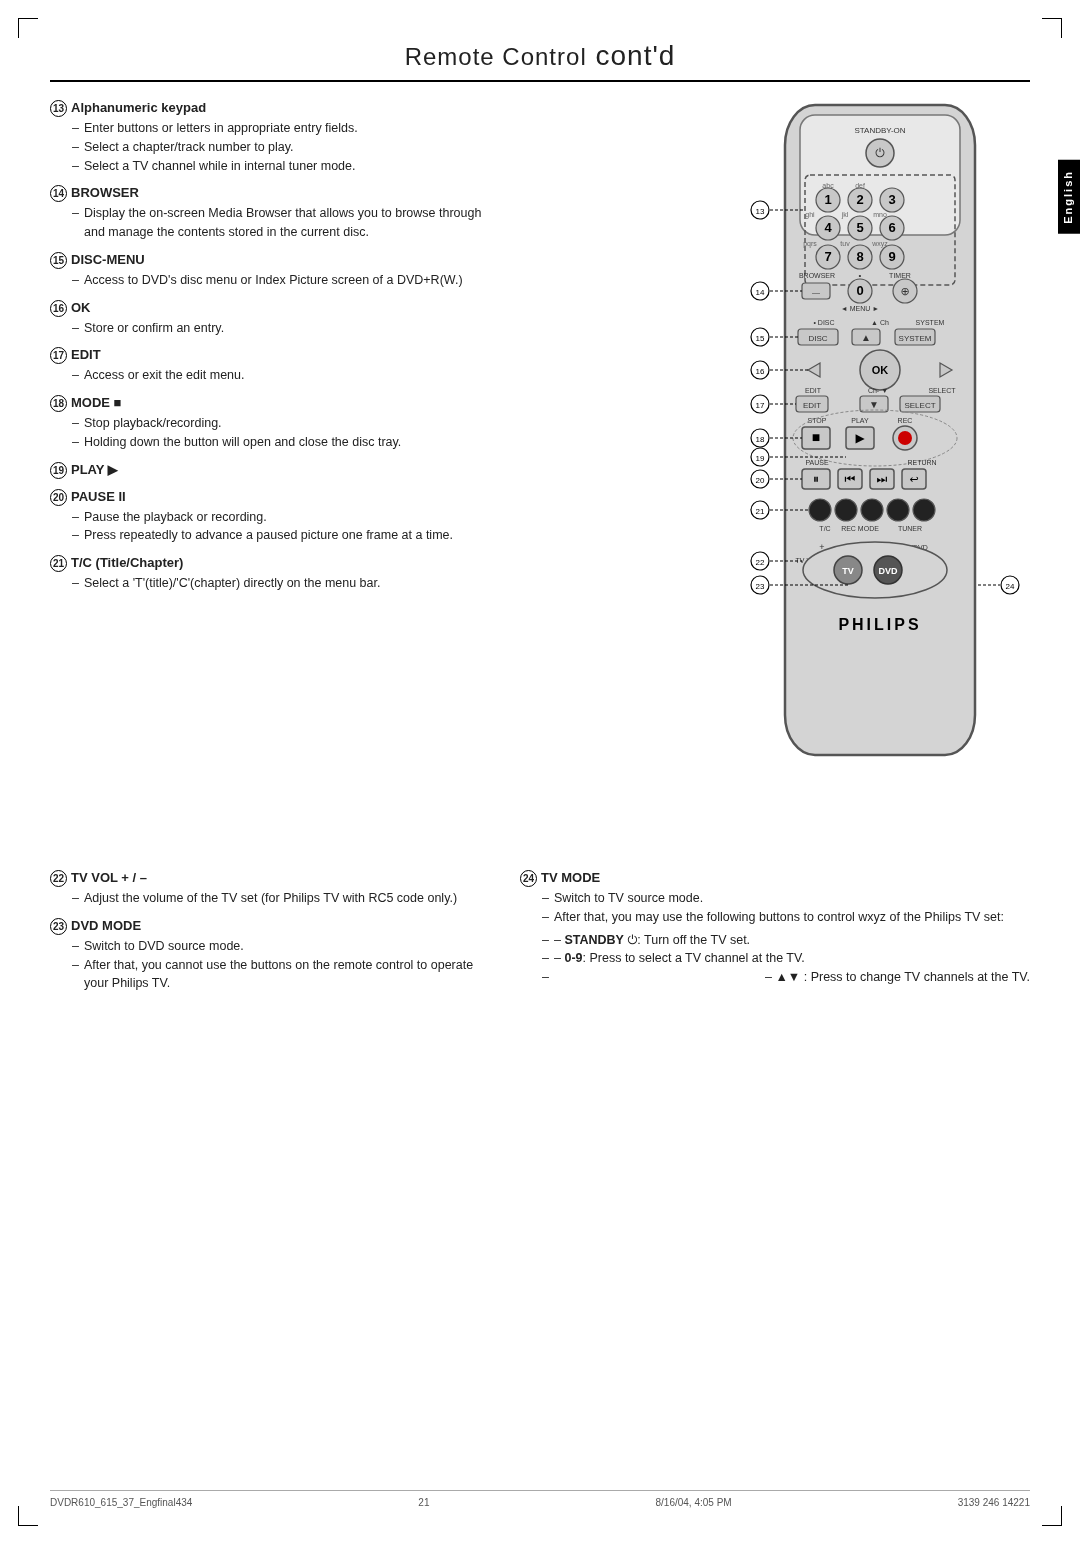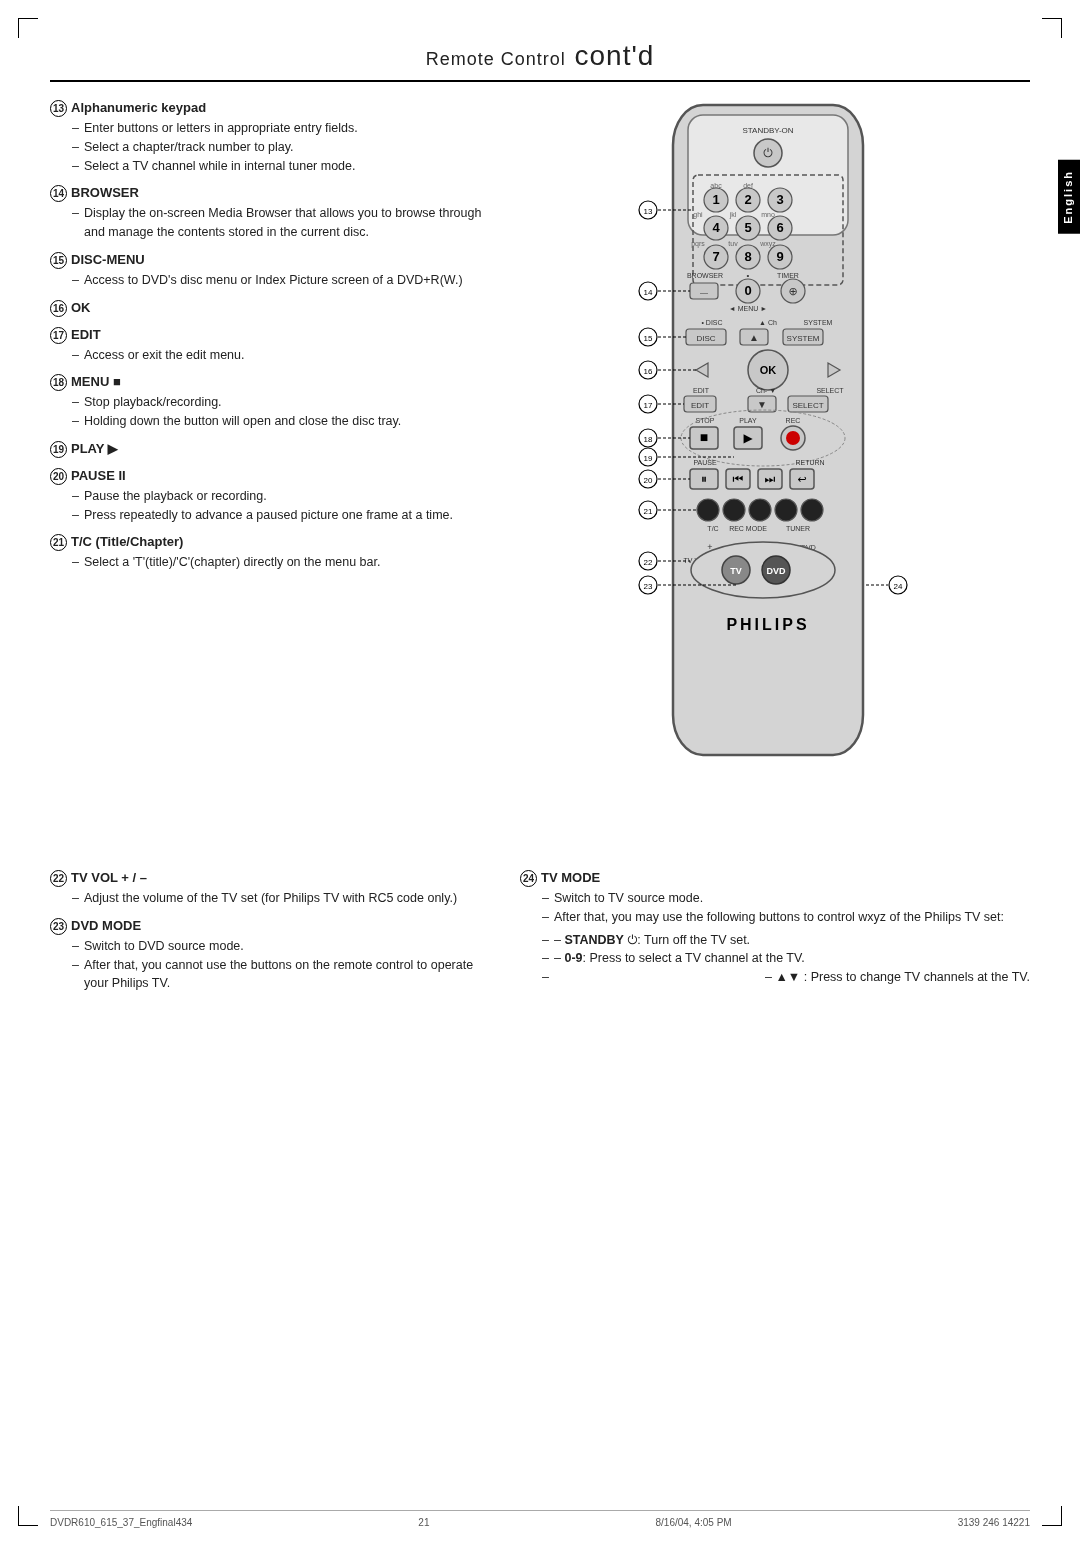--- a/index.html
+++ b/index.html
@@ -55,21 +55,21 @@
       border-bottom: 2px solid #000;
       padding-bottom: 8px;
     }
     .page-header h1 {
       font-size: 28px;
       font-weight: bold;
       letter-spacing: 1px;
     }
     .page-header h1 span {
       font-weight: normal;
-      font-size: 18px;
+      font-size: 24px;
     }
 
     
     .section {
       margin-bottom: 10px;
     }
     .section-title {
       font-weight: bold;
       font-size: 13px;
       display: flex;
@@ -101,21 +101,21 @@
     }
     .section-body li::before {
       content: "–";
       position: absolute;
       left: 0;
     }
 
     
     .footer {
       position: absolute;
-      bottom: 16px;
+      bottom: 36px;
       left: 50px;
       right: 50px;
       display: flex;
       justify-content: space-between;
       align-items: center;
       font-size: 10px;
       color: #555;
       border-top: 1px solid #aaa;
       padding-top: 6px;
     }
@@ -173,36 +173,39 @@
       <ul class="section-body">
         <li>Access to DVD's disc menu or Index Picture screen of a DVD+R(W.)</li>
       </ul>
     </div>
 
     <div class="section">
       <div class="section-title">
         <span class="section-num">16</span>
         <span class="bold">OK</span>
       </div>
+      <ul class="section-body">
+        <li>Store or confirm an entry.</li>
+      </ul>
     </div>
 
     <div class="section">
       <div class="section-title">
         <span class="section-num">17</span>
         <span class="bold">EDIT</span>
       </div>
       <ul class="section-body">
         <li>Access or exit the edit menu.</li>
       </ul>
     </div>
 
     <div class="section">
       <div class="section-title">
         <span class="section-num">18</span>
-        <span class="bold">MENU ■</span>
+        <span class="bold">MODE ■</span>
       </div>
       <ul class="section-body">
         <li>Stop playback/recording.</li>
         <li>Holding down the button will open and close the disc tray.</li>
       </ul>
     </div>
 
     <div class="section">
       <div class="section-title">
         <span class="section-num">19</span>
@@ -226,21 +229,21 @@
         <span class="section-num">21</span>
         <span>T/C (Title/Chapter)</span>
       </div>
       <ul class="section-body">
         <li>Select a 'T'(title)/'C'(chapter) directly on the menu bar.</li>
       </ul>
     </div>
 
   </div>
 
-  <div style="flex:1;display:flex;justify-content:center;align-items:flex-start;padding-top:5px;position:relative;">
+  <div style="flex:1;display:flex;justify-content:flex-end;align-items:flex-start;padding-top:5px;position:relative;">
 
     <svg width="300" height="700" viewBox="0 0 300 700" style="overflow:visible;">
 
       <rect x="55" y="10" width="190" height="650" rx="30" ry="40" fill="#d4d4d4" stroke="#555" stroke-width="2.5"></rect>
 
       <rect x="70" y="20" width="160" height="120" rx="15" ry="15" fill="#e8e8e8" stroke="#777" stroke-width="1.5"></rect>
 
       <text x="150" y="38" text-anchor="middle" font-size="8" fill="#333">STANDBY-ON</text>
 
       <circle cx="150" cy="58" r="14" fill="#c8c8c8" stroke="#555" stroke-width="1.5"></circle>

